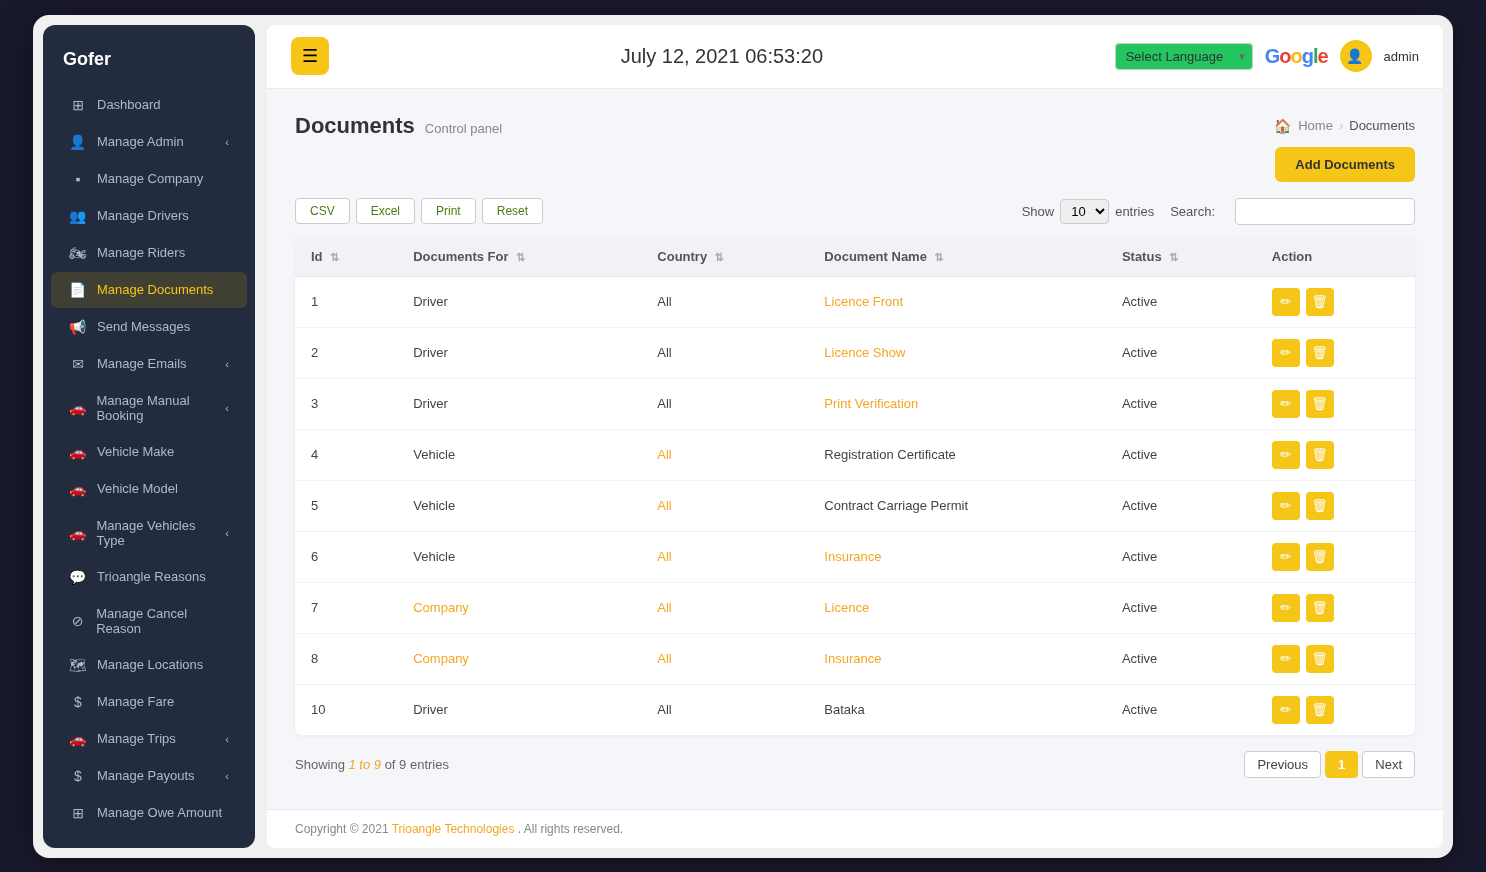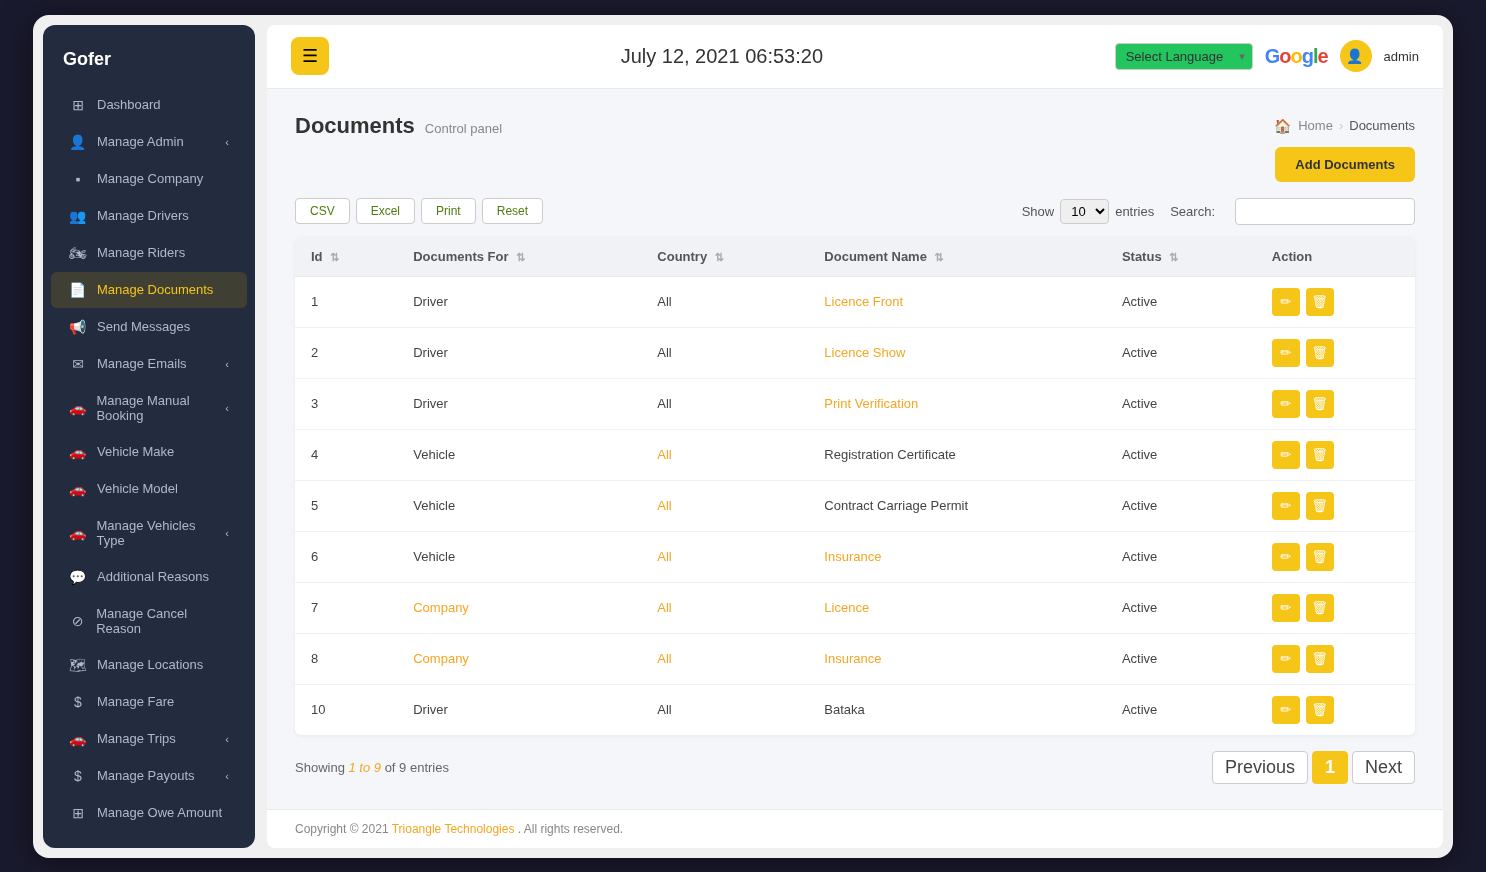--- a/index.html
+++ b/index.html
@@ -62,21 +62,21 @@
     .link-text { color: #f5a623; cursor: pointer; }
     .status-active { color: #444; }
     .action-btns { display: flex; gap: 6px; }
     .action-btn { width: 28px; height: 28px; border: none; border-radius: 4px; display: flex; align-items: center; justify-content: center; cursor: pointer; font-size: 13px; background: #f5c518; color: #fff; }
     .action-btn.delete { background: #f5c518; }
     
     .pagination-row { display: flex; align-items: center; justify-content: space-between; margin-top: 16px; }
     .showing-text { font-size: 13px; color: #666; }
     .showing-text .highlight { color: #f5a623; font-style: italic; }
     .pagination { display: flex; gap: 4px; align-items: center; }
-    .page-btn { border: 1px solid #ccc; background: #fff; border-radius: 4px; padding: 5px 12px; font-size: 18px; cursor: pointer; color: #444; }
+    .page-btn { border: 1px solid #ccc; background: #fff; border-radius: 4px; padding: 5px 12px; font-size: 13px; cursor: pointer; color: #444; }
     .page-btn.active { background: #f5c518; border-color: #f5c518; color: #fff; font-weight: 600; }
     
     .footer { background: #fff; border-top: 1px solid #e8eaed; padding: 12px 28px; font-size: 12px; color: #888; }
     .footer a { color: #f5a623; text-decoration: none; }
   </style>
 </head>
 <body>
 
 <div class="outer-frame">
   <div class="app-container">
@@ -139,21 +139,21 @@
     <span>Vehicle Model</span>
 
   </div>
           <div class="sidebar-item">
     <span class="icon">🚗</span>
     <span>Manage Vehicles Type</span>
     <span class="chevron">‹</span>
   </div>
           <div class="sidebar-item">
     <span class="icon">💬</span>
-    <span>Additional Reasons</span>
+    <span>Trioangle Reasons</span>
 
   </div>
           <div class="sidebar-item">
     <span class="icon">⊘</span>
     <span>Manage Cancel Reason</span>
 
   </div>
           <div class="sidebar-item">
     <span class="icon">🗺</span>
     <span>Manage Locations</span>

